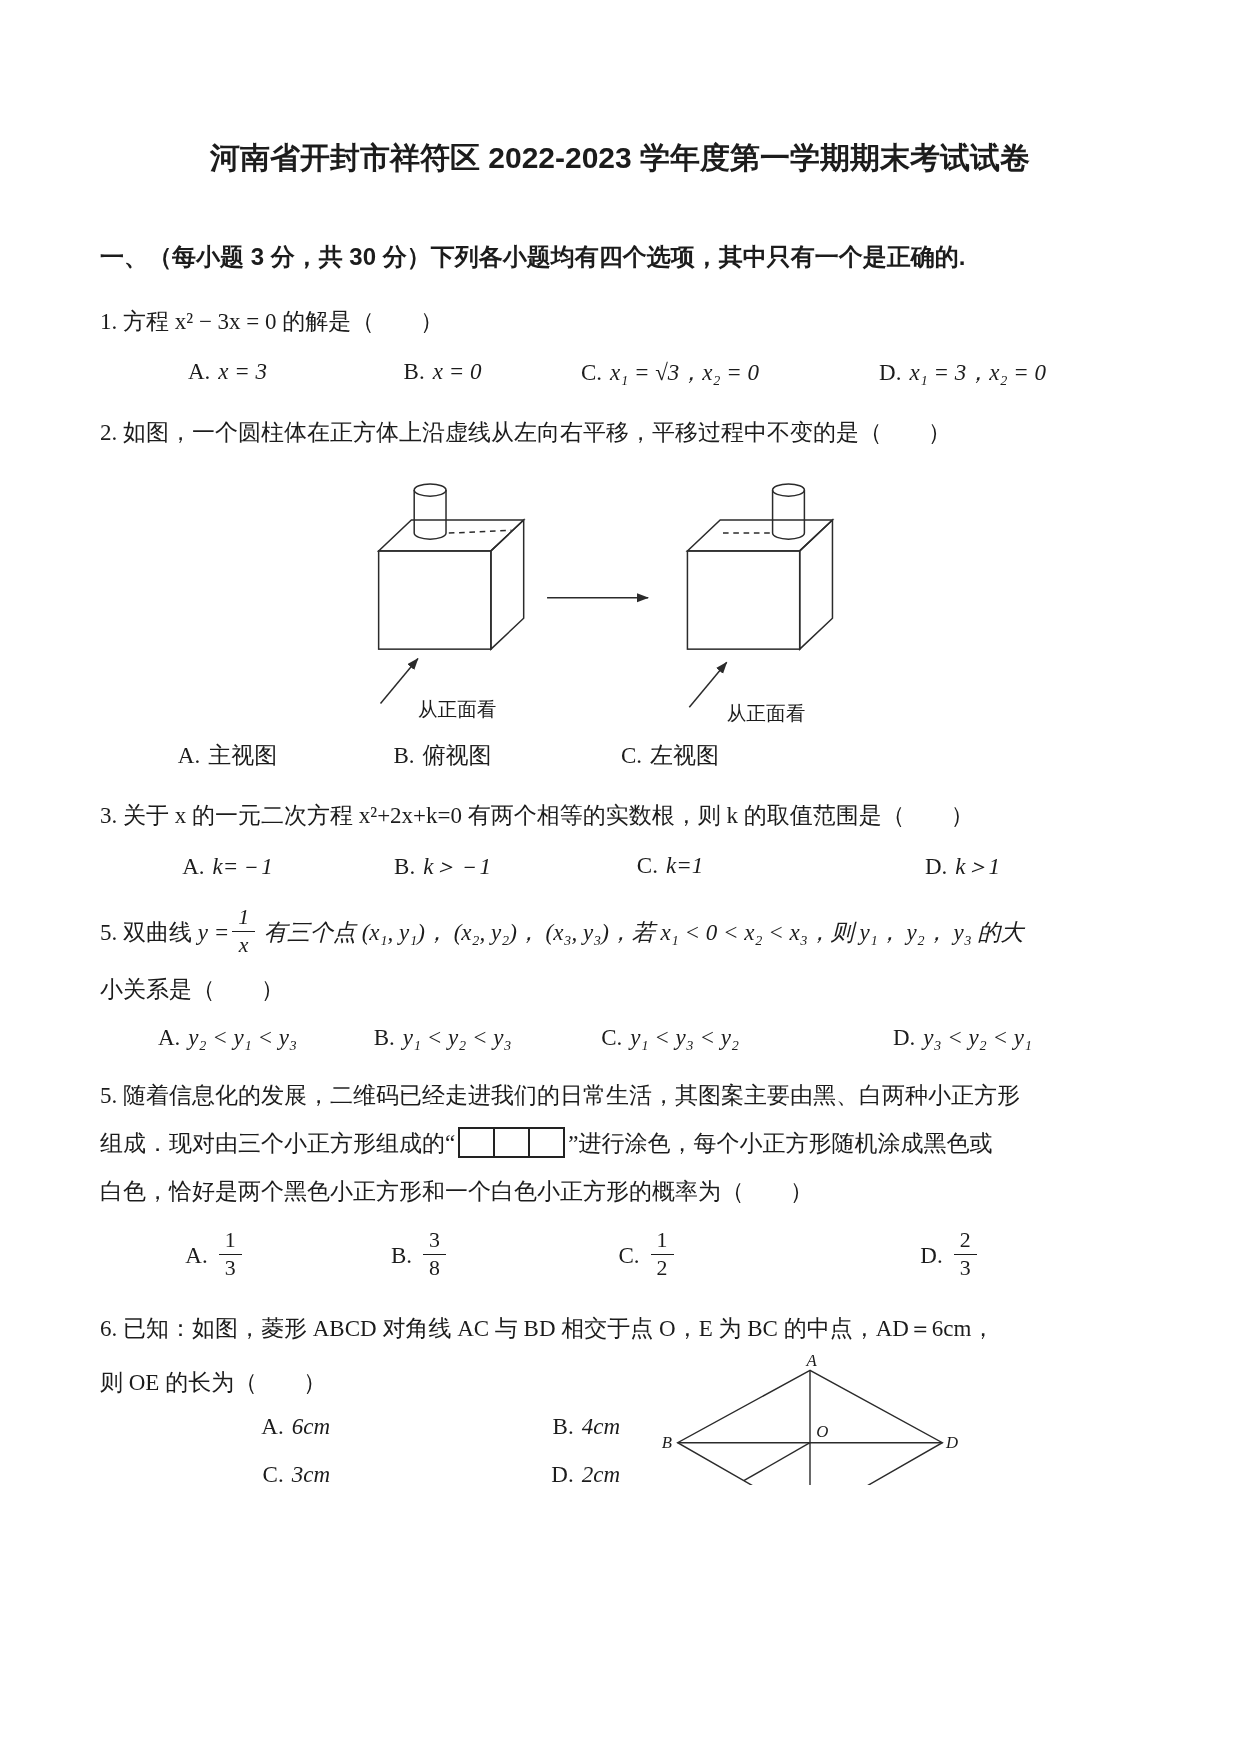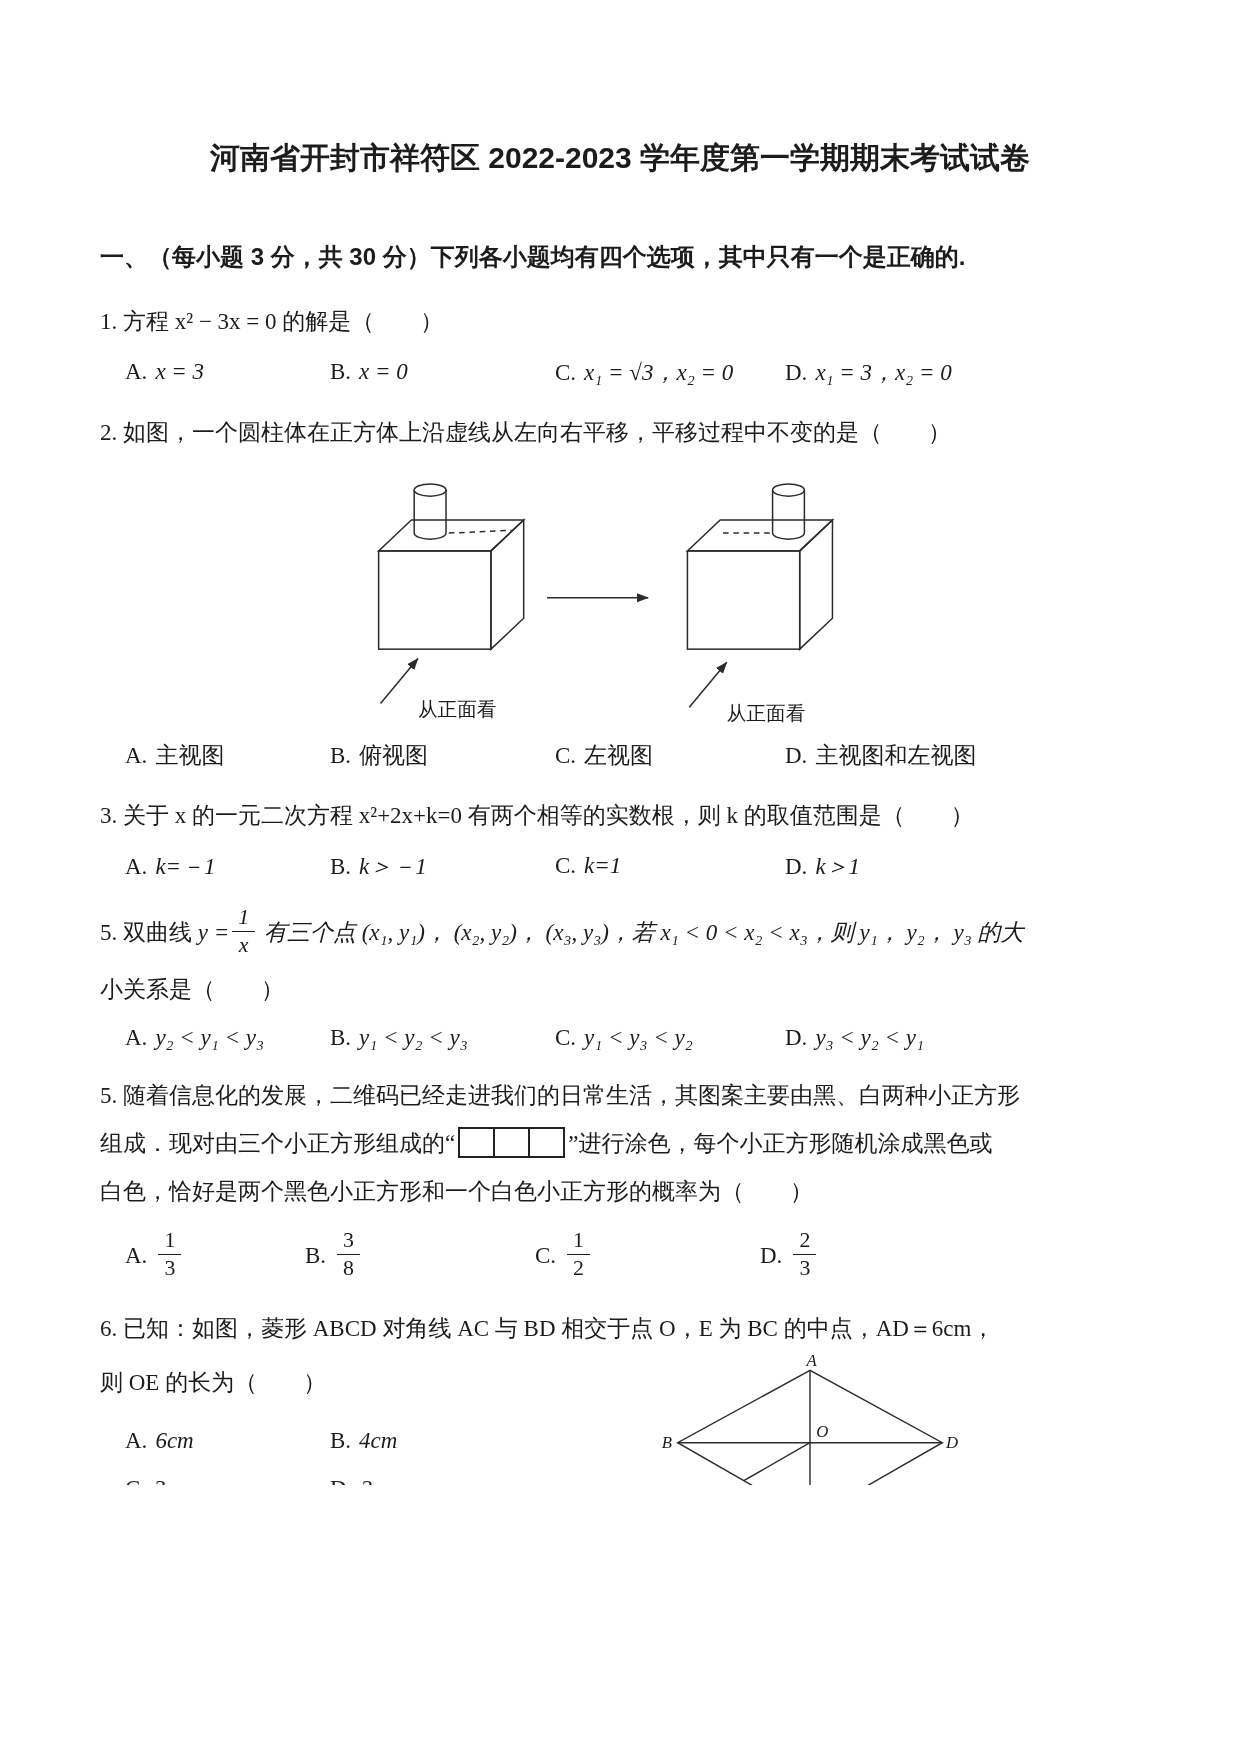--- a/index.html
+++ b/index.html
@@ -26,20 +26,21 @@
   .stem { margin: 30px 0 12px; line-height: 1.65; }
   .stem-tight { margin: 26px 0 10px; line-height: 1.65; }
   .cont-line { margin: 6px 0 10px; line-height: 1.65; }
   .math { font-style: italic; }
   .opts4 {
     display: grid;
     grid-template-columns: 205px 225px 230px auto;
     padding-left: 25px;
     margin: 16px 0 10px;
     align-items: center;
+    text-align: center;
   }
   .opts4.frac-row { grid-template-columns: 180px 230px 225px auto; margin-top: 20px; }
   .opt { white-space: nowrap; }
   .opt-label { margin-right: 8px; }
   
   .frac {
     display: inline-flex;
     flex-direction: column;
     align-items: center;
     vertical-align: middle;
@@ -59,21 +60,22 @@
   .sq { width: 37px; height: 31px; border: 2px solid #222; background: #fff; margin-left: -2px; }
   .sq:first-child { margin-left: 0; }
   
   .q6-row { display: flex; align-items: flex-start; margin-top: 4px; }
   .q6-left { flex: 0 0 520px; }
   .opts2 {
     display: grid;
     grid-template-columns: 205px auto;
     row-gap: 22px;
     padding-left: 25px;
-    margin: 26px 0 0;
+    margin: 12px 0 0;
+    text-align: right;
   }
   .fig-rhombus { margin-left: 40px; margin-top: -6px; }
   .fig-label {
     font-family: "Liberation Sans", "DejaVu Sans", sans-serif;
     font-size: 21px;
     fill: #1c1c1c;
   }
   .fig-vertex {
     font-family: "Liberation Serif", "DejaVu Serif", serif;
     font-style: italic;
@@ -151,21 +153,20 @@
       <line class="fig-stroke" x1="362" y1="262" x2="402" y2="214" stroke-width="2" marker-end="url(#arr)"></line>
       <text class="fig-label" x="72" y="272">从正面看</text>
       <text class="fig-label" x="402" y="276">从正面看</text>
     </svg>
   </div>
 
   <div class="opts4">
     <span class="opt"><span class="opt-label">A.</span><span>主视图</span></span>
     <span class="opt"><span class="opt-label">B.</span><span>俯视图</span></span>
     <span class="opt"><span class="opt-label">C.</span><span>左视图</span></span>
-    <span class="opt"><span class="opt-label">D.</span><span>主视图和左视图</span></span>
   </div>
 
   <p class="stem-tight">3. 关于 x 的一元二次方程 x²+2x+k=0 有两个相等的实数根，则 k 的取值范围是（　　）</p>
   <div class="opts4">
     <span class="opt"><span class="opt-label">A.</span><span class="math">k=－1</span></span>
     <span class="opt"><span class="opt-label">B.</span><span class="math">k＞－1</span></span>
     <span class="opt"><span class="opt-label">C.</span><span class="math">k=1</span></span>
     <span class="opt"><span class="opt-label">D.</span><span class="math">k＞1</span></span>
   </div>
 

